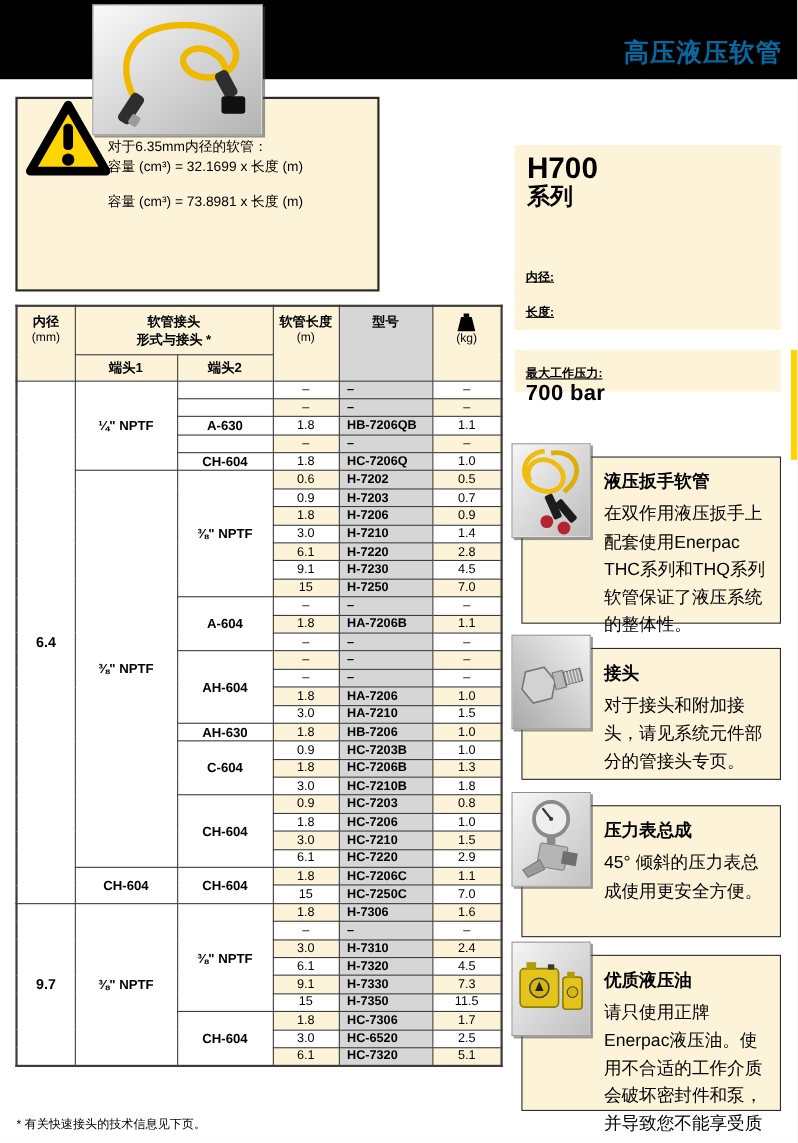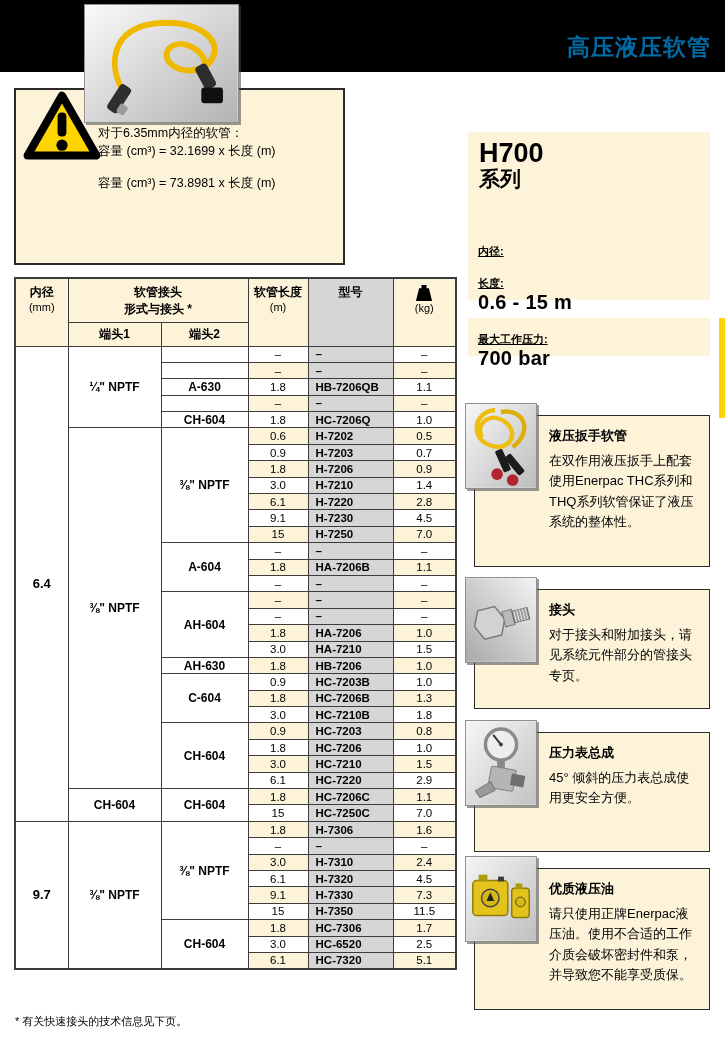--- a/index.html
+++ b/index.html
@@ -64,21 +64,21 @@
   tbody tr.stripe td.len, tbody tr.stripe td.kg{ background:var(--cream); }
   tbody td.bore{ font-weight:bold; font-size:13px; }
   tbody td.end1, tbody td.end2{ font-weight:bold; font-size:12px; }
 
   .footnote{ position:absolute; left:15px; top:1014px; font-size:11px; }
 
   
   .infobox{
     position:absolute; left:474px; width:236px; background:var(--cream);
     border:1.5px solid #2b2b2b; padding:10px 10px 0 74px;
-    font-size:13px; line-height:1.58;
+    font-size:16px; line-height:1.58;
   }
   .info-title{ font-weight:bold; margin-bottom:4px; }
   .side-photo{ position:absolute; left:465px; width:72px; height:86px; }
 </style>
 </head>
 <body>
 
 <div class="page">
 
   <header class="topbar">
@@ -124,21 +124,20 @@
       <rect x="118" y="84" width="22" height="16" rx="3" fill="#101010"></rect>
     </svg>
   </figure>
 
   <section class="spec" style="top:230px">
     <div class="spec-label">内径:</div>
     <div class="spec-value">6.4 - 9.7 mm</div>
   </section>
   <section class="spec" style="top:262px">
     <div class="spec-label">长度:</div>
-    <div class="spec-value">0.6 - 15 m</div>
   </section>
   <section class="spec" style="top:318px">
     <div class="spec-label">最大工作压力:</div>
     <div class="spec-value">700 bar</div>
   </section>
   <div class="ytab"></div>
 
   <table class="hose">
     <colgroup>
       <col style="width:53px">

